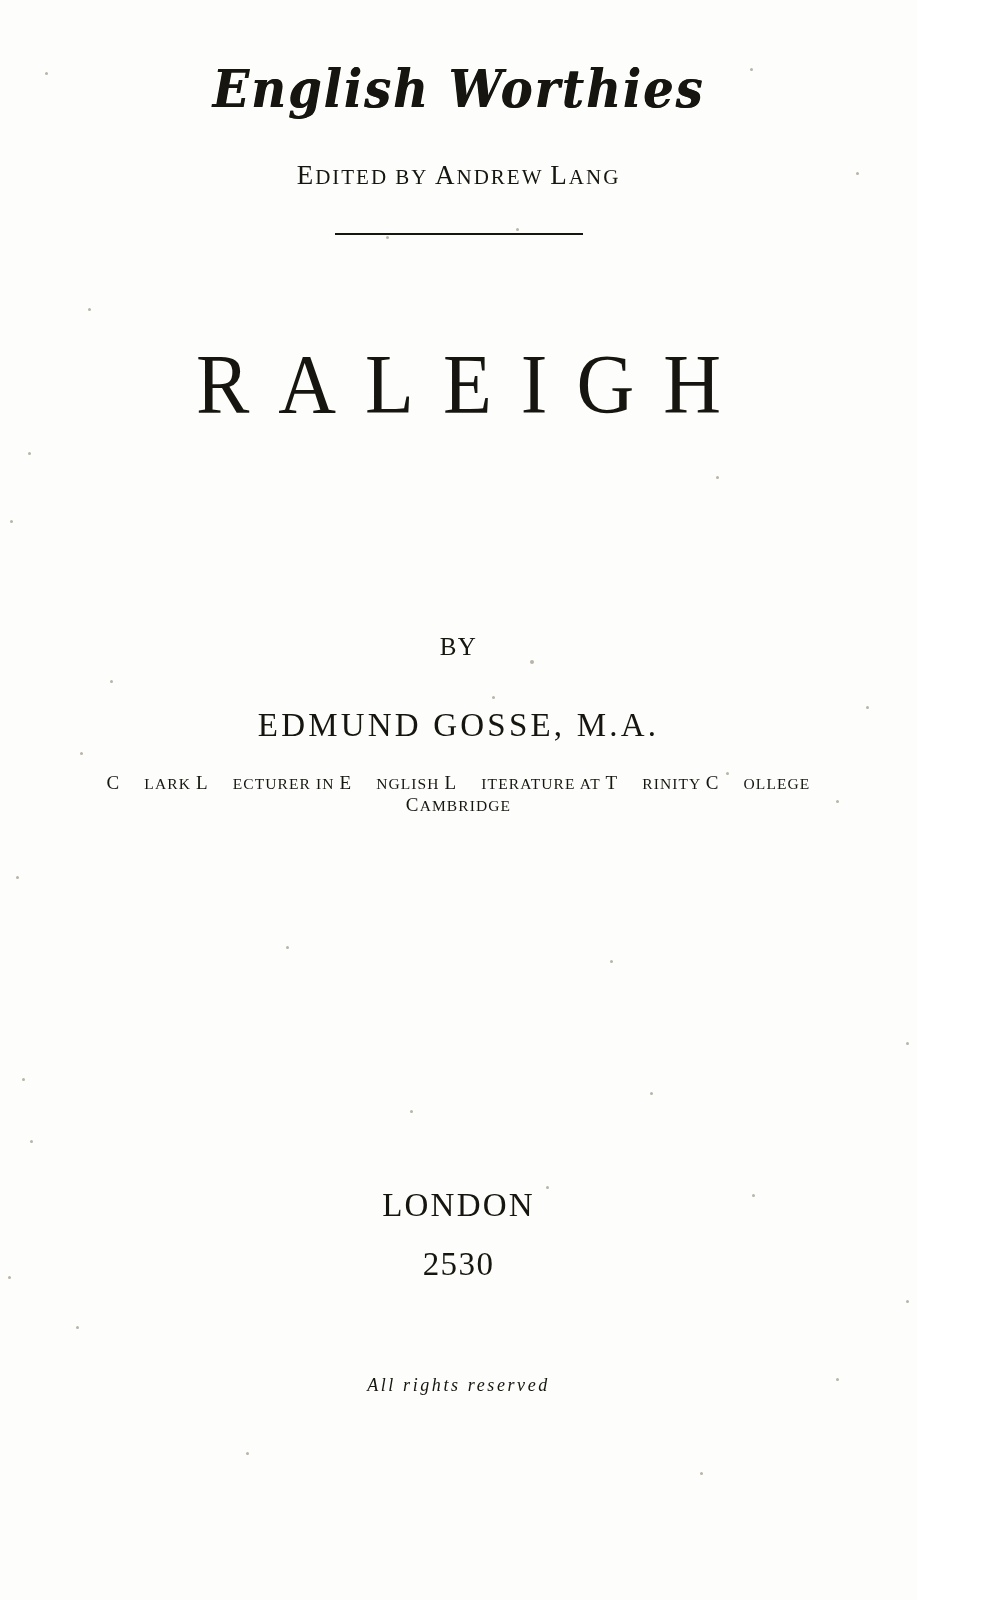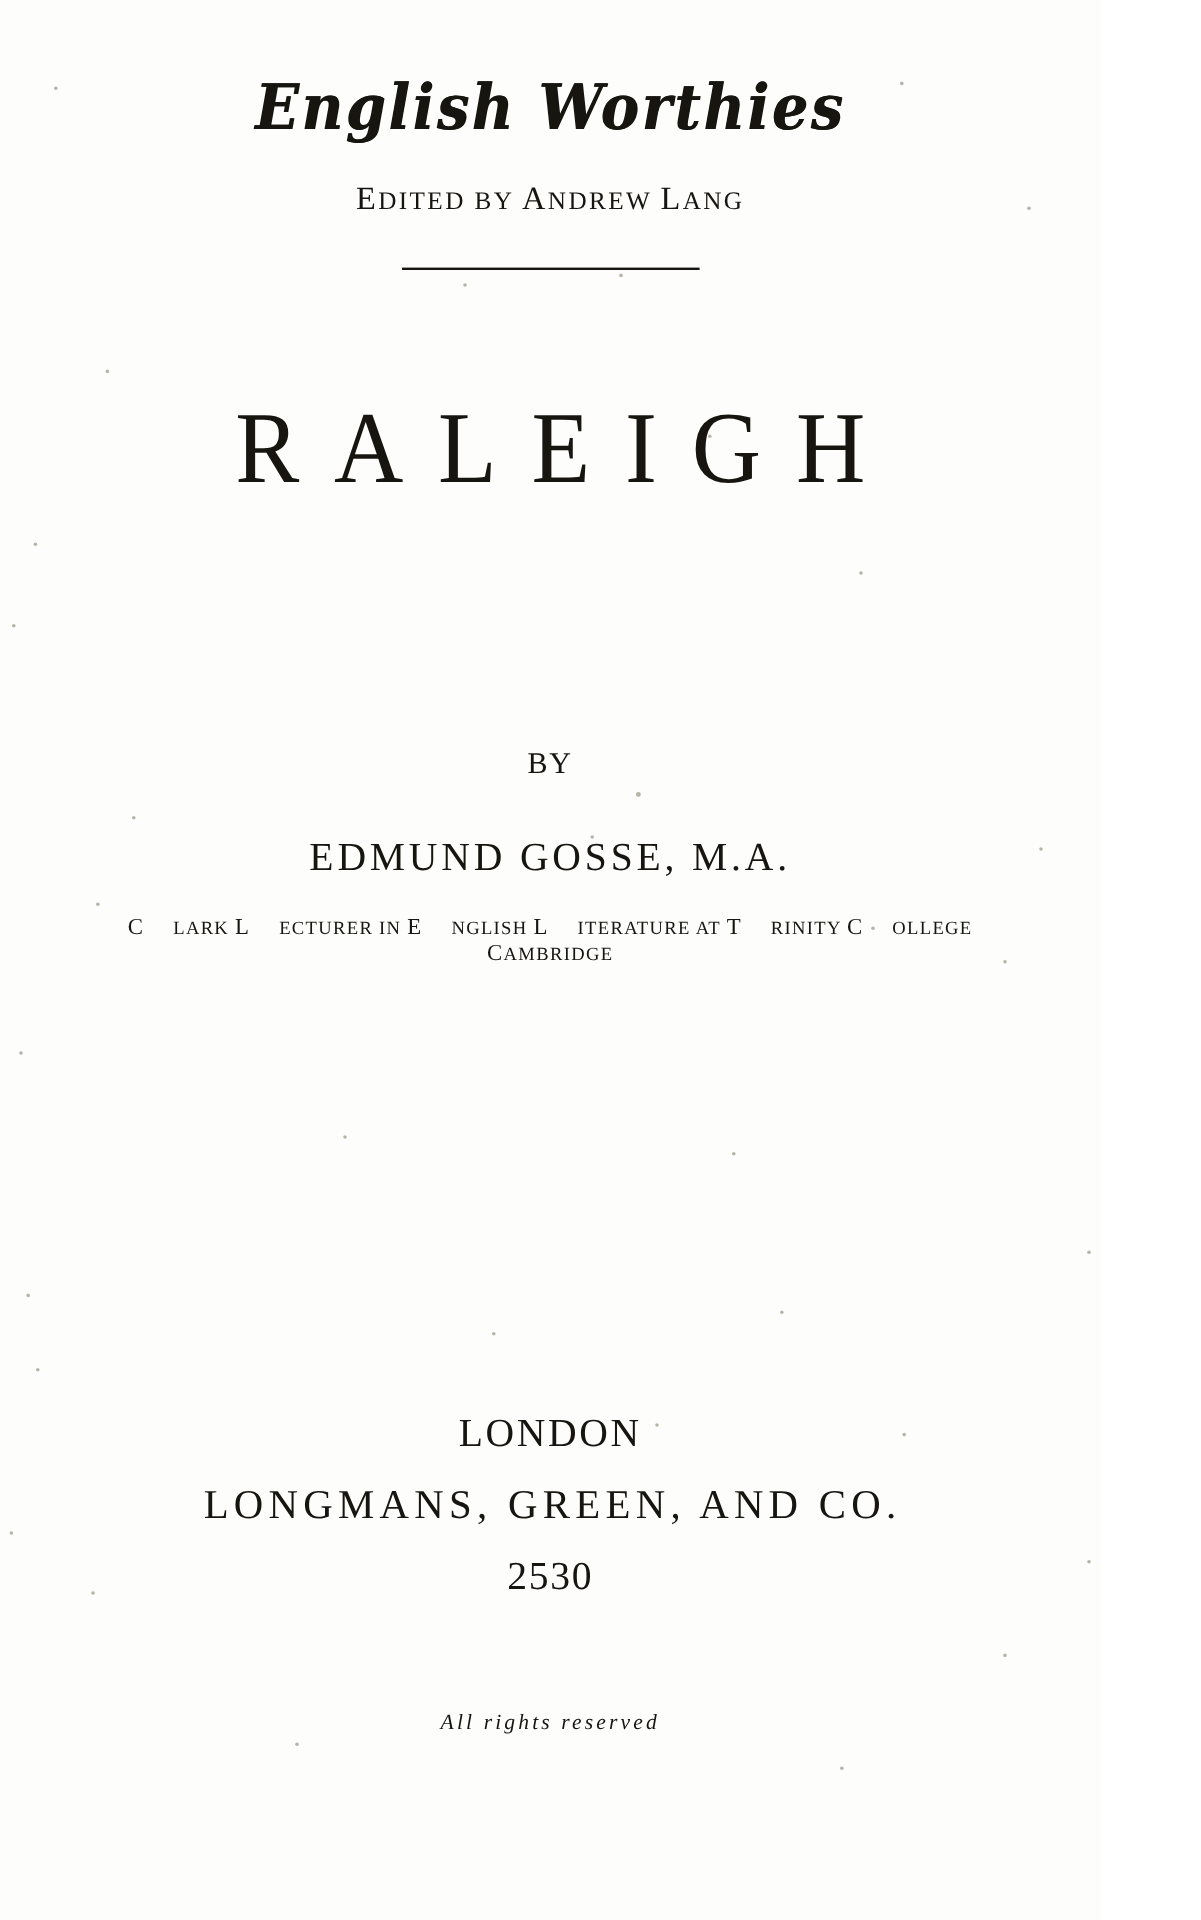--- a/index.html
+++ b/index.html
@@ -37,21 +37,21 @@
     font-size: 46px;
     letter-spacing: 2px;
     margin-top: 62px;
     transform: scale(1.04, 1.14);
     text-shadow: 0.5px 0 0 #17150f;
     white-space: nowrap;
   }
   .series-editor {
     font-size: 27px;
     letter-spacing: 2.0px;
-    margin-top: 34px;
+    margin-top: 44px;
     white-space: nowrap;
   }
   .series-editor .small {
     font-size: 21px;
   }
   .rule {
     width: 248px;
     height: 2px;
     background: #17150f;
     margin-top: 42px;
@@ -181,20 +181,19 @@
     <div class="affil-1">
       <span>C</span><span class="small">LARK </span><span>L</span><span class="small">ECTURER IN </span><span>E</span><span class="small">NGLISH </span><span>L</span><span class="small">ITERATURE AT </span><span>T</span><span class="small">RINITY </span><span>C</span><span class="small">OLLEGE</span>
     </div>
 
     <div class="affil-2">
       <span style="font-size:19px;">C</span><span>AMBRIDGE</span>
     </div>
 
     <div class="imprint-city">LONDON</div>
 
-    <div class="imprint-publisher">LONGMANS, GREEN, AND CO.</div>
 
     <div class="imprint-year">2530</div>
 
     <div class="rights">All rights reserved</div>
 
   </div>
 </div>
 
 </body></html>

